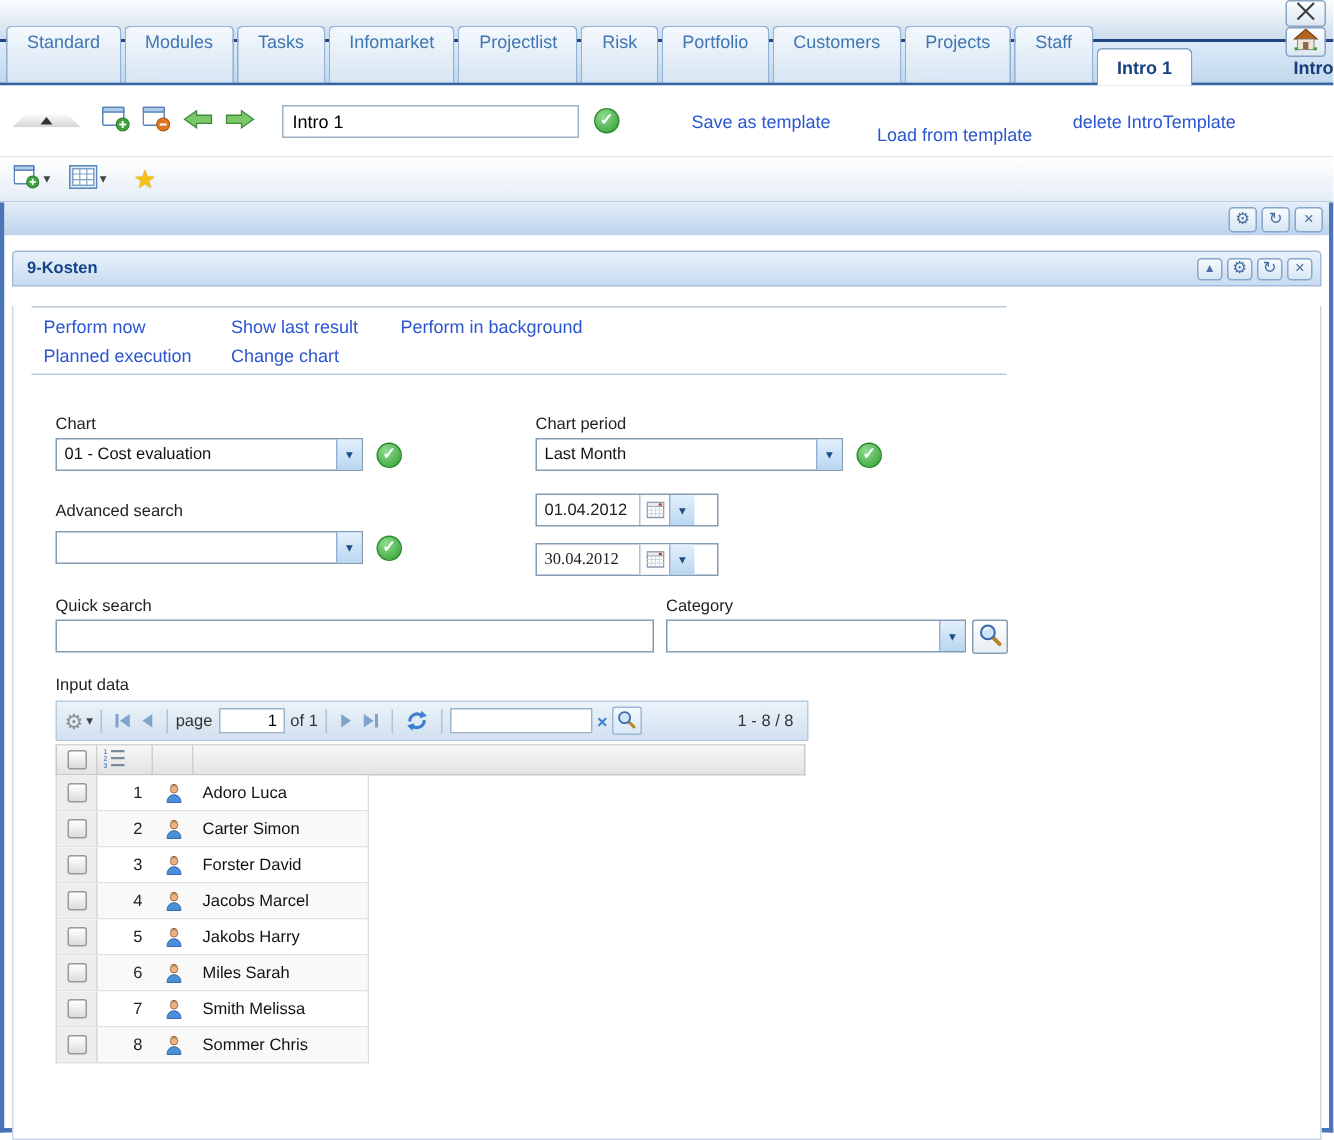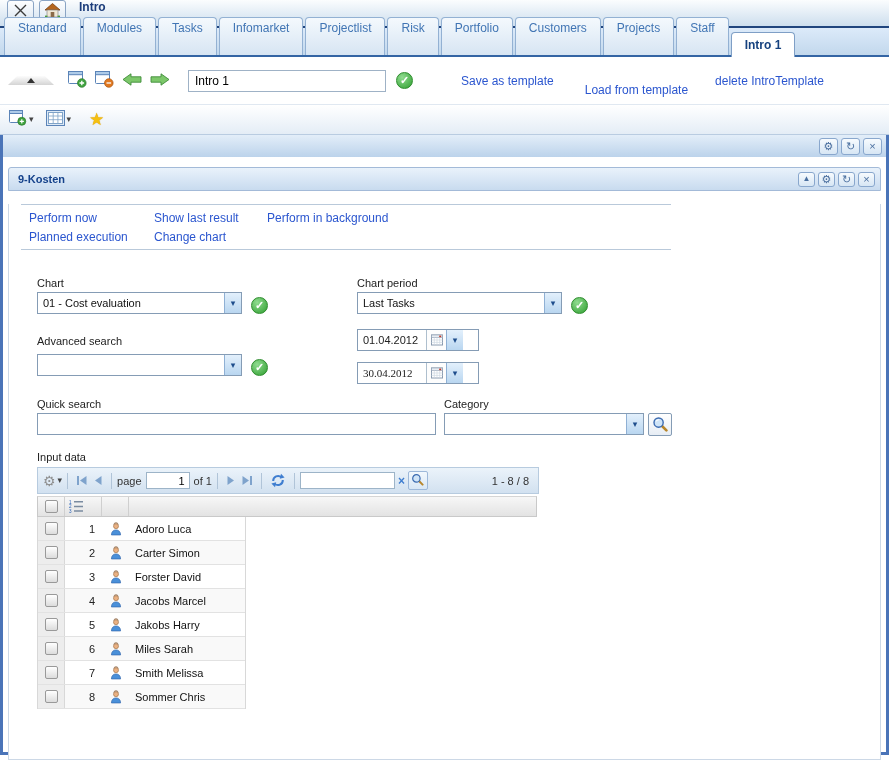--- a/index.html
+++ b/index.html
@@ -1,19 +1,19 @@
 <!DOCTYPE html>
 <html><head>
 <meta charset="utf-8">
 <style>
   * { margin:0; padding:0; box-sizing:border-box; }
   html,body { width:889px; height:760px; background:#fff; font-family:"Liberation Sans",sans-serif; font-size:12px; color:#222; overflow:hidden; }
 
   
-  .titlebar { height:28px; background:linear-gradient(#fbfdfe,#cddeee); border-bottom:2px solid #20457e; display:flex; align-items:flex-start; padding-left:7px; }
+  .titlebar { height:28px; background:linear-gradient(#fbfdfe,#cddeee); border-bottom:2px solid #20457e; display:flex; align-items:flex-end; padding-left:7px;flex-direction:column; }
   .tb-btn { width:27px; height:23px; border:1px solid #8aa4c4; border-radius:3px; background:linear-gradient(#fdfeff,#dce7f2); display:flex; align-items:center; justify-content:center; margin-right:5px; cursor:pointer; }
   .win-title { color:#1b3c7a; font-weight:bold; font-size:12px; margin-left:8px; }
 
   
   .tabbar { height:29px; background:linear-gradient(#dceafa,#c2d8ec); border-bottom:2px solid #3465a4; display:flex; align-items:flex-end; padding-left:4px; }
   .tab { height:38px; line-height:20px; padding:0 13px; background:linear-gradient(#f4f9fd,#d7e5f3); border:1px solid #93b1d3; border-bottom:none; border-radius:4px 4px 0 0; color:#4175b4; margin-right:2px; white-space:nowrap; cursor:pointer; }
   .tab.active { background:#fff; color:#16427f; font-weight:bold; height:25px; line-height:24px; margin-bottom:-2px; border-color:#7f9fc6; position:relative; z-index:2; }
 
   
   .toolbar1 { height:48px; background:#fff; border-bottom:1px solid #e0e8f1; display:flex; align-items:center; padding-left:8px; }
@@ -51,21 +51,21 @@
 
   .links-grid { display:grid; grid-template-columns:125px 113px auto; width:520px; margin:6px 0 0 20px; row-gap:5px; }
   .act-link { color:#2b56cf; cursor:pointer; white-space:nowrap; }
 
   
   .form { padding-left:28px; font-size:11px; }
   .frow { display:flex; align-items:flex-start; }
   .fcol-l { width:320px; }
   .lbl { color:#222; }
   .mt27 { margin-top:27px; } .mt15 { margin-top:15px; } .mt14 { margin-top:14px; }
-  .fieldrow { display:flex; align-items:flex-end; margin-top:3px; }
+  .fieldrow { display:flex; align-items:center; margin-top:3px; }
 
   .combo { display:flex; align-items:center; width:205px; height:22px; border:1px solid #859cb5; background:#fff; cursor:pointer; }
   .combo .cval { flex:1; padding-left:5px; font-size:11px; color:#111; white-space:nowrap; overflow:hidden; }
   .trigger { width:17px; height:100%; background:linear-gradient(#e3f0fc,#b9d6f0); border-left:1px solid #8fb0d4; display:flex; align-items:center; justify-content:center; color:#1e4d8c; font-size:9px; }
   .combo + .check-orb, .fieldrow .check-orb { margin-left:9px; }
 
   .datefield { display:flex; align-items:center; width:122px; height:22px; border:1px solid #859cb5; background:#fff; }
   .datefield .dval { width:68px; padding-left:5px; font-size:11px; }
   .cal-btn { width:20px; height:100%; border-left:1px solid #aebfce; background:#fdfdfd; display:flex; align-items:center; justify-content:center; cursor:pointer; }
   .datefield .trigger { cursor:pointer; }
@@ -269,21 +269,21 @@
           <div class="frow">
             <div class="fcol-l fieldrow">
               <div class="combo">
                 <span class="cval">01 - Cost evaluation</span>
                 <span class="trigger">▾</span>
               </div>
               <span class="check-orb">✓</span>
             </div>
             <div class="fieldrow" style="margin-top:3px;">
               <div class="combo">
-                <span class="cval">Last Tasks</span>
+                <span class="cval">Last Month</span>
                 <span class="trigger">▾</span>
               </div>
               <span class="check-orb">✓</span>
             </div>
           </div>
 
           <div class="frow mt15">
             <div class="fcol-l" style="padding-top:6px;"><span class="lbl">Advanced search</span></div>
             <div class="datefield date1">
               <span class="dval">01.04.2012</span>

